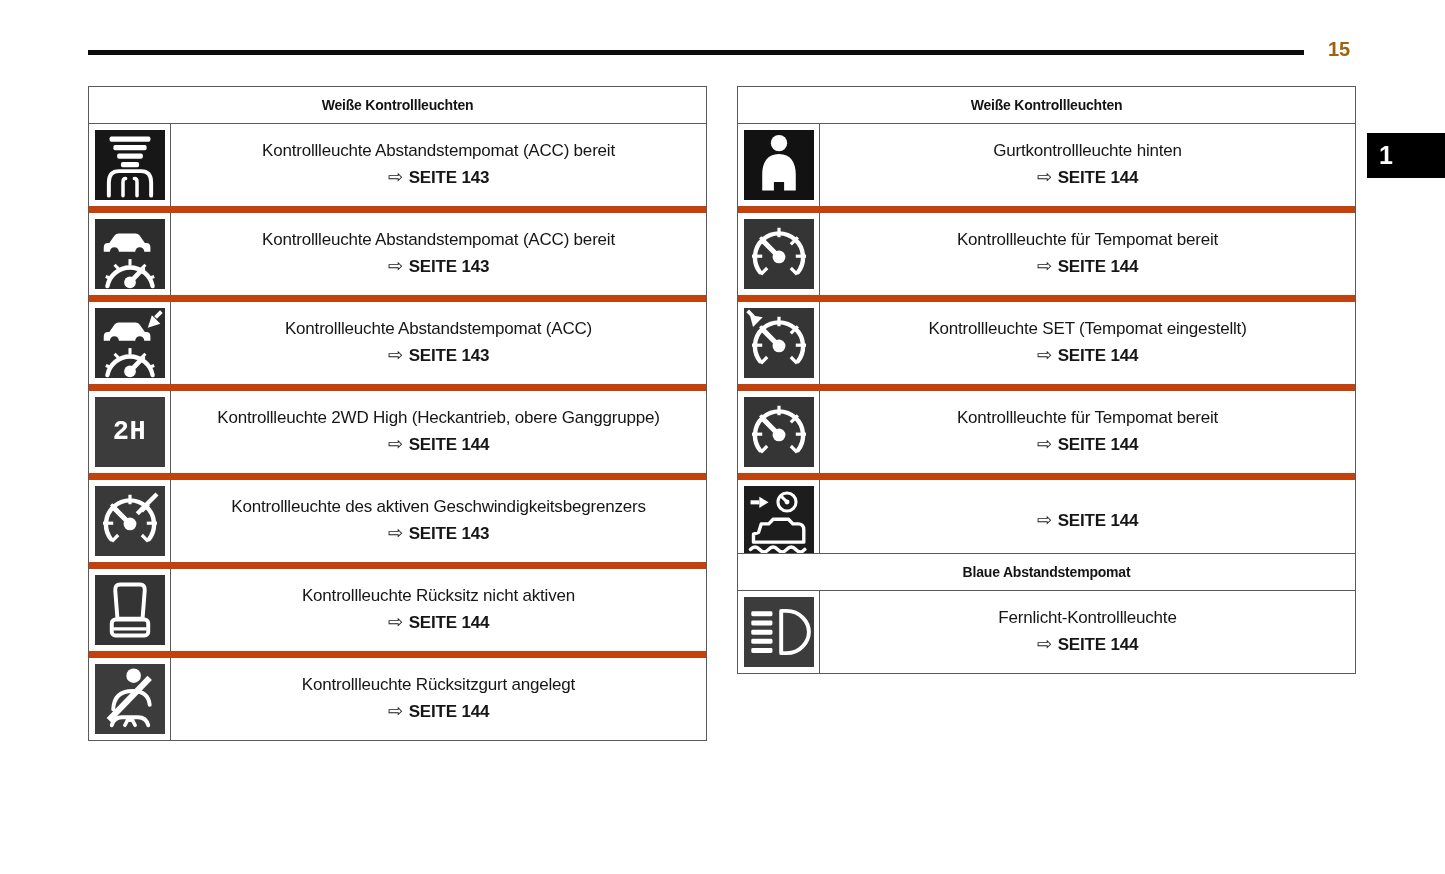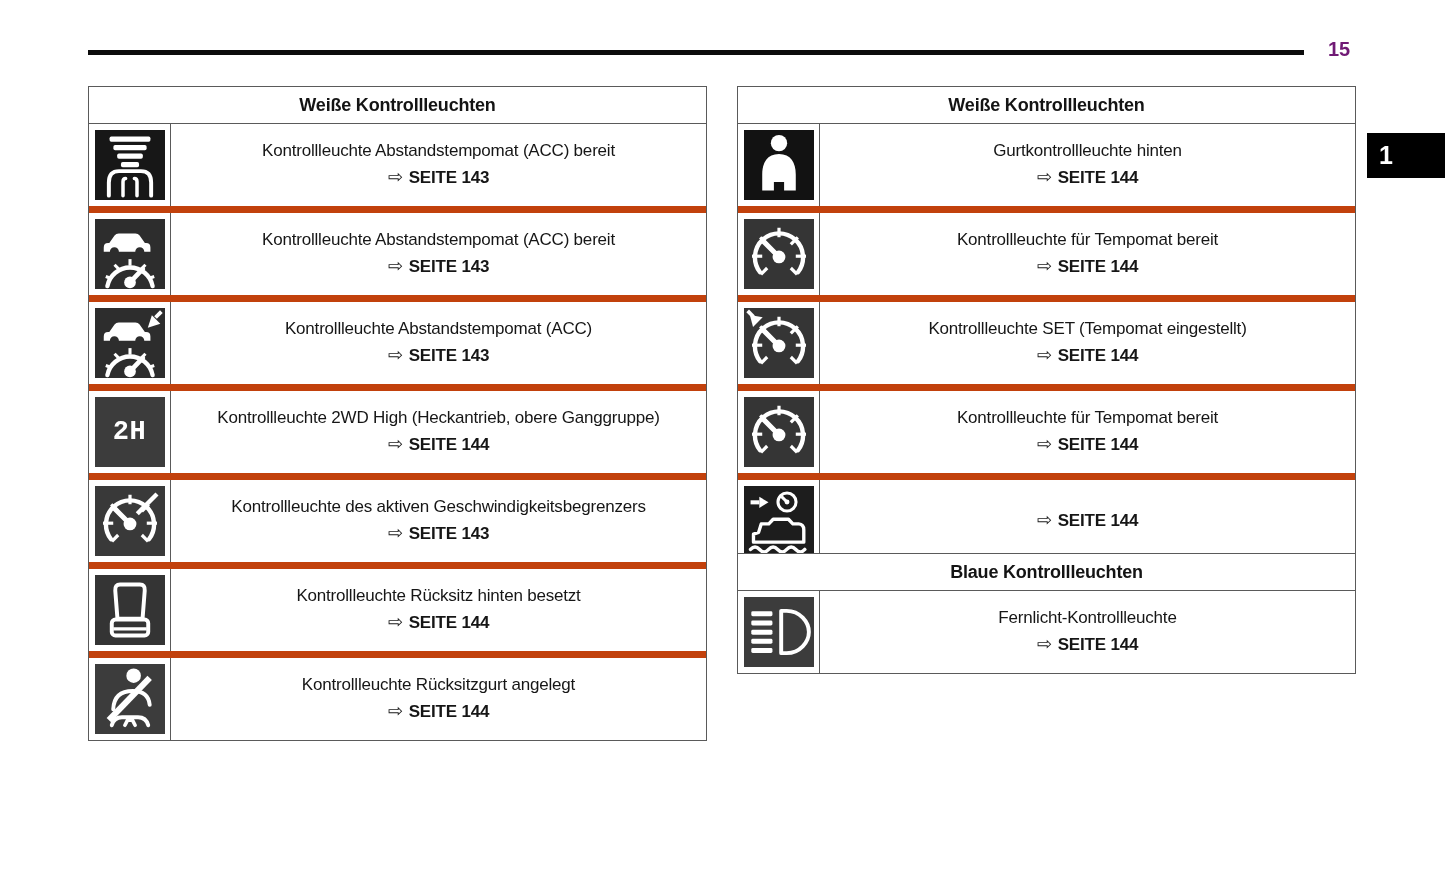--- a/index.html
+++ b/index.html
@@ -3,30 +3,30 @@
 <meta charset="utf-8">
 <style>
   html,body{margin:0;padding:0;}
   body{
     width:1445px;height:874px;position:relative;background:#ffffff;
     font-family:"Liberation Sans","DejaVu Sans",sans-serif;color:#141414;
     overflow:hidden;
   }
   .top-rule{position:absolute;left:88px;top:50px;width:1216px;height:5px;background:#0c0c0c;}
   .page-number{position:absolute;left:1316px;top:38px;width:46px;text-align:center;
-    font-size:20px;font-weight:600;color:#701a75;}
+    font-size:20px;font-weight:600;color:#a16207;}
   .chapter-tab{position:absolute;left:1367px;top:133px;width:78px;height:45px;background:#000;
     color:#fff;display:flex;align-items:center;padding-left:12px;box-sizing:border-box;
     font-size:25px;font-weight:bold;}
   .kl-table{position:absolute;width:619px;border:1px solid #5a5a5a;background:#fff;box-sizing:border-box;}
   #table-left{left:88px;top:86px;}
   #table-right-white{left:737px;top:86px;}
   #table-right-blue{left:737px;top:553px;}
   .kl-header{height:36px;border-bottom:1px solid #5a5a5a;display:flex;align-items:center;
-    justify-content:center;font-size:18px;font-weight:bold;letter-spacing:-0.2px;}
+    justify-content:center;font-size:14px;font-weight:bold;letter-spacing:-0.2px;}
   .kl-row{display:flex;height:82px;border-bottom:7px solid #c2410c;}
   .kl-row:last-child{border-bottom:none;}
   .icon-cell{width:81px;border-right:1px solid #5a5a5a;display:flex;align-items:center;
     justify-content:center;flex:none;}
   .icon{width:70px;height:70px;display:flex;align-items:center;justify-content:center;
     box-sizing:border-box;}
   .icon svg{width:70px;height:70px;display:block;}
   .icon-text{color:#fff;font-size:27px;font-weight:bold;letter-spacing:0.5px;
     font-family:Liberation Mono, monospace;}
   .text-cell{flex:1;display:flex;flex-direction:column;align-items:center;justify-content:center;
@@ -172,21 +172,21 @@
         <div class="icon-cell">
           <div class="icon" style="background: rgb(52, 52, 52);">
             <svg viewBox="0 0 48 48">
     <path d="M17.2 6.5 h13.6 q3.6 0 3.3 4.2 l-1.5 19.3 H15.4 l-1.5 -19.3 q-0.3 -4.2 3.3 -4.2 z" fill="none" stroke="#fff" stroke-linecap="round" stroke-linejoin="round" stroke-width="2.7"></path>
     <rect x="11.5" y="30.5" width="25" height="11" rx="2.5" fill="none" stroke="#fff" stroke-linecap="round" stroke-linejoin="round" stroke-width="2.7"></rect>
     <line x1="12.5" y1="37" x2="35.5" y2="37" stroke="#fff" stroke-width="2.2"></line>
             </svg>
           </div>
         </div>
         <div class="text-cell">
-          <div class="desc">Kontrollleuchte Rücksitz hinten besetzt</div>
+          <div class="desc">Kontrollleuchte Rücksitz nicht aktiven</div>
           <div class="ref">
             <span class="arrow">⇨</span>
             <span>SEITE 144</span>
           </div>
         </div>
       </div>
       <div class="kl-row">
         <div class="icon-cell">
           <div class="icon" style="background: rgb(60, 60, 60);">
             <svg viewBox="0 0 48 48">
@@ -330,21 +330,21 @@
           <div class="ref">
             <span class="arrow">⇨</span>
             <span>SEITE 144</span>
           </div>
         </div>
       </div>
     </div>
 </section>
 
 <section class="kl-table" id="table-right-blue">
-  <div class="kl-header">Blaue Kontrollleuchten</div>
+  <div class="kl-header">Blaue Abstandstempomat</div>
   <div class="kl-rows">
       <div class="kl-row">
         <div class="icon-cell">
           <div class="icon" style="background: rgb(60, 60, 60);">
             <svg viewBox="0 0 48 48">
     <path d="M25.5 9.5 v29 h3.8 c9 0 15.2 -7.6 15.2 -14.5 c0 -6.9 -6.2 -14.5 -15.2 -14.5 z" fill="none" stroke="#fff" stroke-linecap="round" stroke-linejoin="round" stroke-width="2.7"></path>
     <g fill="#fff">
       <rect x="5" y="9.8" width="14.5" height="3.4" rx="1"></rect>
       <rect x="5" y="16.1" width="14.5" height="3.4" rx="1"></rect>
       <rect x="5" y="22.4" width="14.5" height="3.4" rx="1"></rect>

